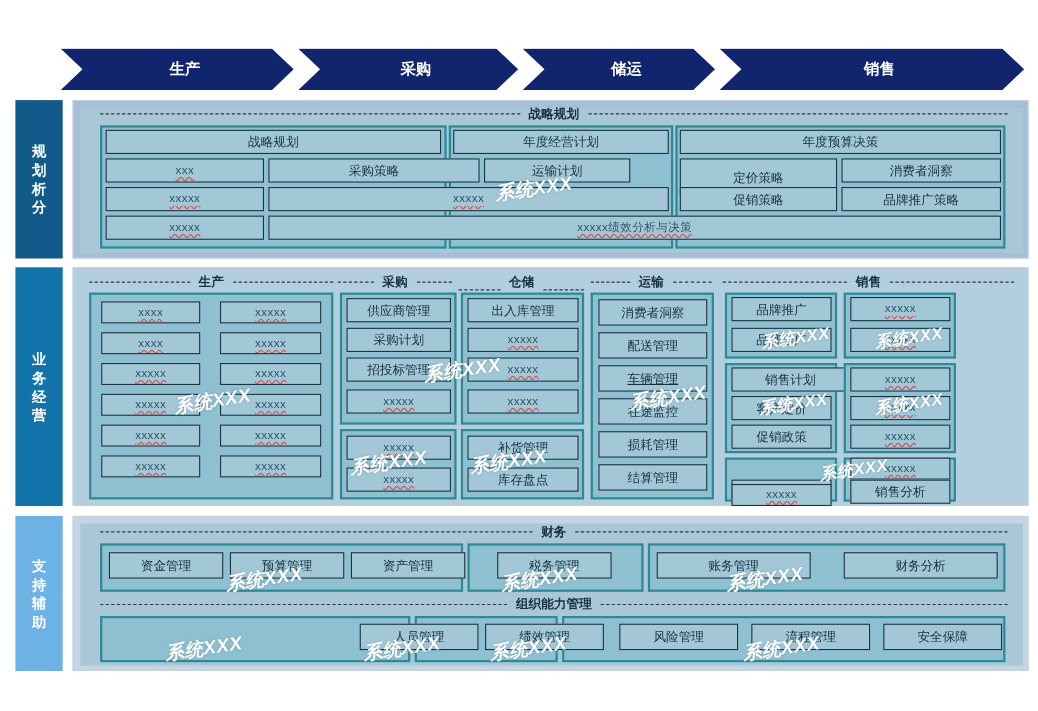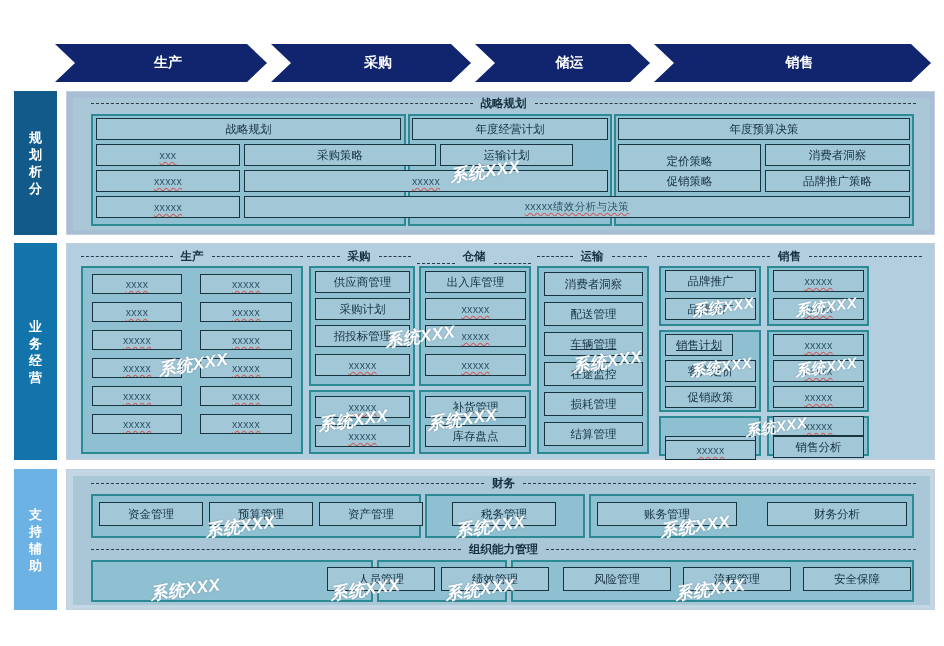--- a/index.html
+++ b/index.html
@@ -368,21 +368,21 @@
 
   <div class="grp" style="left:592px; top:22px; width:102px; height:60px;"></div>
   <div class="grp" style="left:592px; top:86px; width:102px; height:82px;"></div>
   <div class="grp" style="left:592px; top:172px; width:102px; height:40px;"></div>
   <div class="box" style="left:598px; top:26px;  width:91px; height:22px;">
       <span>品牌推广</span>
     </div>
   <div class="box" style="left:598px; top:54px;  width:91px; height:22px;">
       <span>品牌推广</span>
     </div>
-  <div class="box" style="left:598px; top:90px;  width:68px; height:22px;text-decoration:underline;">
+  <div class="box" style="left:598px; top:90px;  width:107px; height:22px;">
       <span>销售计划</span>
     </div>
   <div class="box" style="left:598px; top:116px; width:91px; height:22px;">
       <span>客户定价</span>
     </div>
   <div class="box" style="left:598px; top:142px; width:91px; height:22px;">
       <span>促销政策</span>
     </div>
   <div class="box" style="left:598px; top:172px; width:91px; height:22px;margin-top:20px;">
       <span>活动管理</span>

